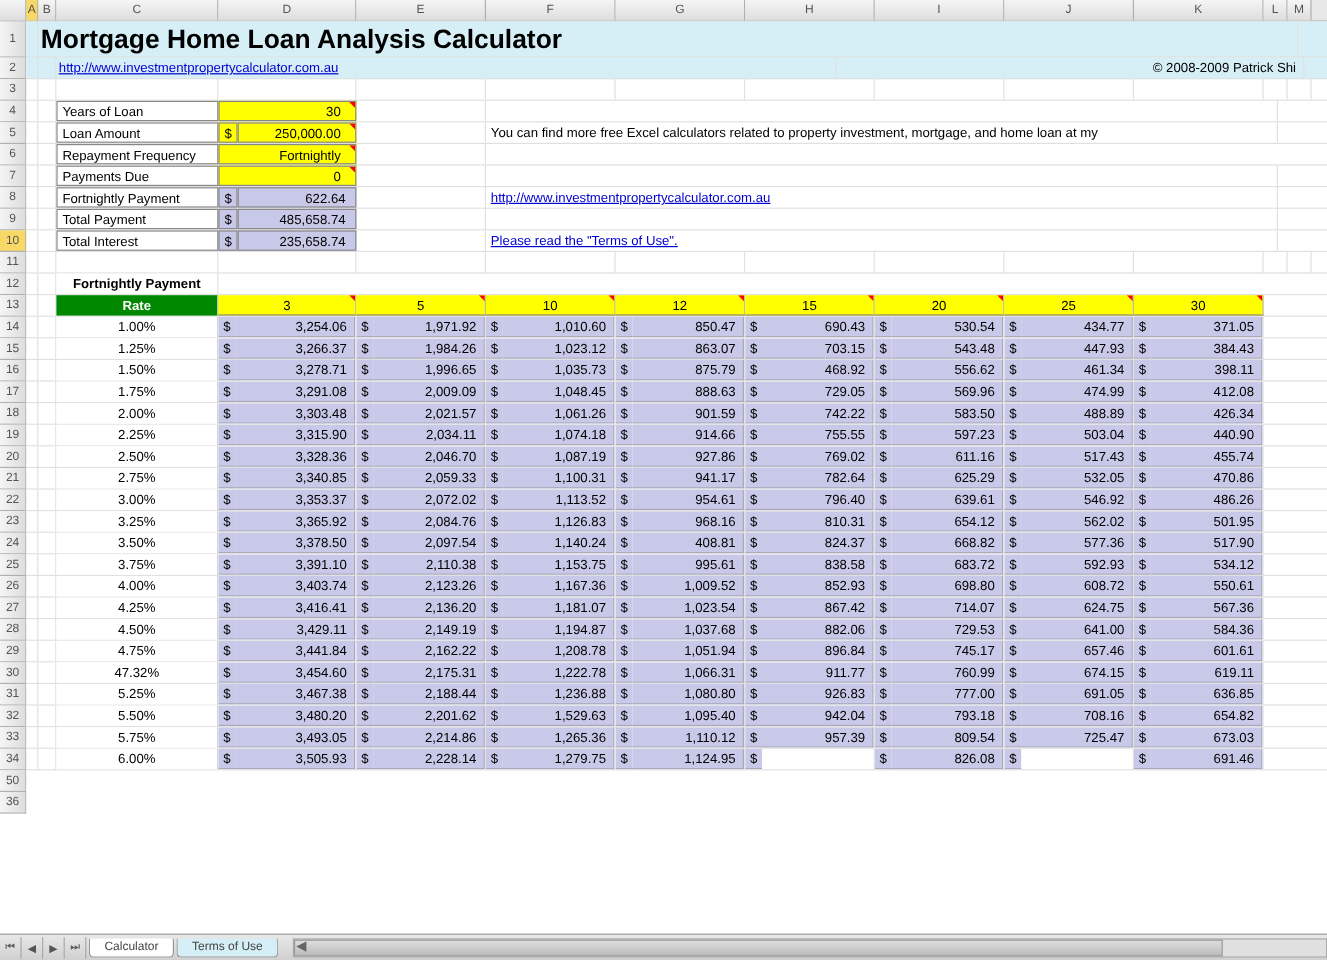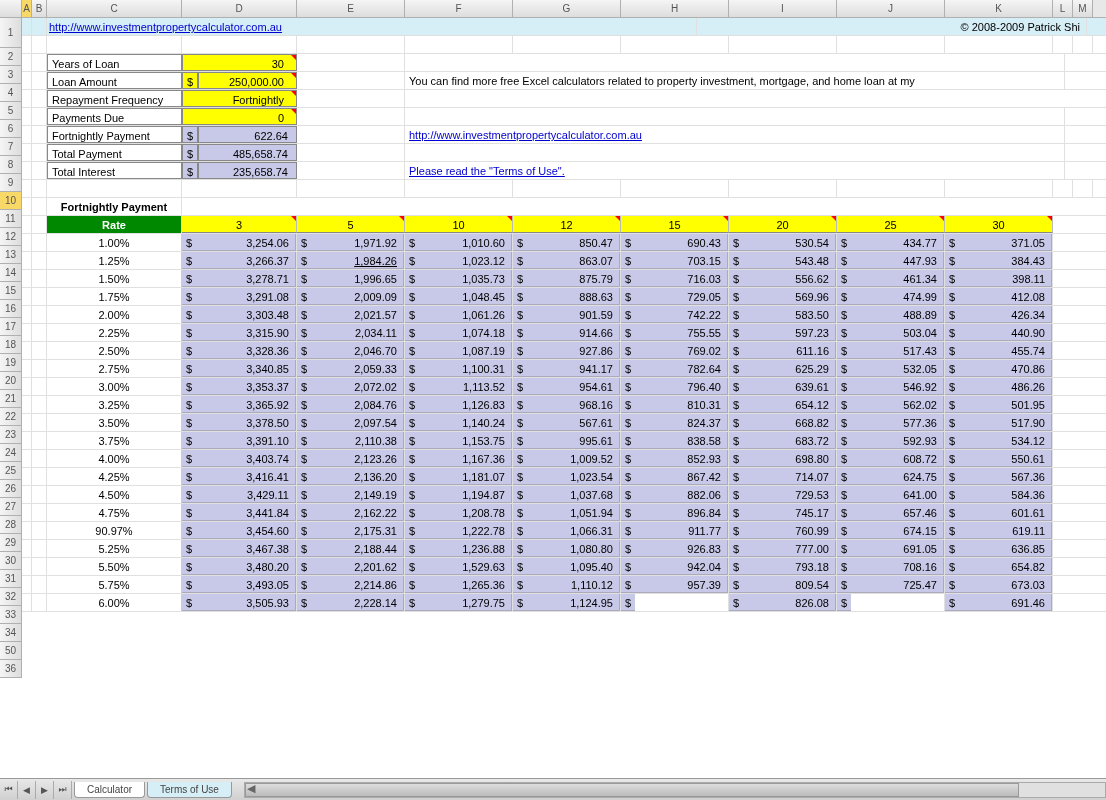--- a/index.html
+++ b/index.html
@@ -97,20 +97,24 @@
     <div class="row-header">30</div>
     <div class="row-header">31</div>
     <div class="row-header">32</div>
     <div class="row-header">33</div>
     <div class="row-header">34</div>
     <div class="row-header">50</div>
     <div class="row-header">36</div>
   </div>
 
 <div class="grid" id="grid">
+    <div class="row tall title-row">
+      <div class="cell colw-a"></div>
+      <div class="cell colw-b title-text" style="width: 1050px; overflow: visible;">Mortgage Home Loan Analysis Calculator</div>
+    </div>
     <div class="row link-row">
       <div class="cell colw-a"></div>
       <div class="cell colw-b"></div>
       <div class="cell colw-c link" style="width: 650px; overflow: visible;">http://www.investmentpropertycalculator.com.au</div>
       <div class="cell copyright" style="width: 390px;">© 2008-2009 Patrick Shi</div>
     </div>
     <div class="row">
       <div class="cell colw-a"></div>
       <div class="cell colw-b"></div>
       <div class="cell colw-c"></div>
@@ -257,21 +261,21 @@
     <div class="row">
       <div class="cell colw-a"></div>
       <div class="cell colw-b"></div>
       <div class="cell colw-c rate-cell">1.25%</div>
       <div class="cell colw-d" style="display: flex; padding: 0px;">
         <div class="dol-cell" style="flex: 0 0 14px;">$</div>
         <div class="data-cell" style="flex: 1 1 0%;">3,266.37</div>
       </div>
       <div class="cell colw-e" style="display: flex; padding: 0px;">
         <div class="dol-cell" style="flex: 0 0 14px;">$</div>
-        <div class="data-cell" style="flex: 1 1 0%; text-decoration: underline;">1,984.26</div>
+        <div class="data-cell" style="flex: 1 1 0%;">1,984.26</div>
       </div>
       <div class="cell colw-f" style="display: flex; padding: 0px;">
         <div class="dol-cell" style="flex: 0 0 14px;">$</div>
         <div class="data-cell" style="flex: 1 1 0%;">1,023.12</div>
       </div>
       <div class="cell colw-g" style="display: flex; padding: 0px;">
         <div class="dol-cell" style="flex: 0 0 14px;">$</div>
         <div class="data-cell" style="flex: 1 1 0%;">863.07</div>
       </div>
       <div class="cell colw-h" style="display: flex; padding: 0px;">
@@ -306,21 +310,21 @@
       <div class="cell colw-f" style="display: flex; padding: 0px;">
         <div class="dol-cell" style="flex: 0 0 14px;">$</div>
         <div class="data-cell" style="flex: 1 1 0%;">1,035.73</div>
       </div>
       <div class="cell colw-g" style="display: flex; padding: 0px;">
         <div class="dol-cell" style="flex: 0 0 14px;">$</div>
         <div class="data-cell" style="flex: 1 1 0%;">875.79</div>
       </div>
       <div class="cell colw-h" style="display: flex; padding: 0px;">
         <div class="dol-cell" style="flex: 0 0 14px;">$</div>
-        <div class="data-cell" style="flex: 1 1 0%;">716.03</div>
+        <div class="data-cell" style="flex: 1 1 0%;">468.92</div>
       </div>
       <div class="cell colw-i" style="display: flex; padding: 0px;">
         <div class="dol-cell" style="flex: 0 0 14px;">$</div>
         <div class="data-cell" style="flex: 1 1 0%;">556.62</div>
       </div>
       <div class="cell colw-j" style="display: flex; padding: 0px;">
         <div class="dol-cell" style="flex: 0 0 14px;">$</div>
         <div class="data-cell" style="flex: 1 1 0%;">461.34</div>
       </div>
       <div class="cell colw-k" style="display: flex; padding: 0px;">
@@ -598,21 +602,21 @@
       <div class="cell colw-e" style="display: flex; padding: 0px;">
         <div class="dol-cell" style="flex: 0 0 14px;">$</div>
         <div class="data-cell" style="flex: 1 1 0%;">2,097.54</div>
       </div>
       <div class="cell colw-f" style="display: flex; padding: 0px;">
         <div class="dol-cell" style="flex: 0 0 14px;">$</div>
         <div class="data-cell" style="flex: 1 1 0%;">1,140.24</div>
       </div>
       <div class="cell colw-g" style="display: flex; padding: 0px;">
         <div class="dol-cell" style="flex: 0 0 14px;">$</div>
-        <div class="data-cell" style="flex: 1 1 0%;">567.61</div>
+        <div class="data-cell" style="flex: 1 1 0%;">408.81</div>
       </div>
       <div class="cell colw-h" style="display: flex; padding: 0px;">
         <div class="dol-cell" style="flex: 0 0 14px;">$</div>
         <div class="data-cell" style="flex: 1 1 0%;">824.37</div>
       </div>
       <div class="cell colw-i" style="display: flex; padding: 0px;">
         <div class="dol-cell" style="flex: 0 0 14px;">$</div>
         <div class="data-cell" style="flex: 1 1 0%;">668.82</div>
       </div>
       <div class="cell colw-j" style="display: flex; padding: 0px;">
@@ -805,21 +809,21 @@
         <div class="data-cell" style="flex: 1 1 0%;">657.46</div>
       </div>
       <div class="cell colw-k" style="display: flex; padding: 0px;">
         <div class="dol-cell" style="flex: 0 0 14px;">$</div>
         <div class="data-cell" style="flex: 1 1 0%;">601.61</div>
       </div>
     </div>
     <div class="row">
       <div class="cell colw-a"></div>
       <div class="cell colw-b"></div>
-      <div class="cell colw-c rate-cell">90.97%</div>
+      <div class="cell colw-c rate-cell">47.32%</div>
       <div class="cell colw-d" style="display: flex; padding: 0px;">
         <div class="dol-cell" style="flex: 0 0 14px;">$</div>
         <div class="data-cell" style="flex: 1 1 0%;">3,454.60</div>
       </div>
       <div class="cell colw-e" style="display: flex; padding: 0px;">
         <div class="dol-cell" style="flex: 0 0 14px;">$</div>
         <div class="data-cell" style="flex: 1 1 0%;">2,175.31</div>
       </div>
       <div class="cell colw-f" style="display: flex; padding: 0px;">
         <div class="dol-cell" style="flex: 0 0 14px;">$</div>

